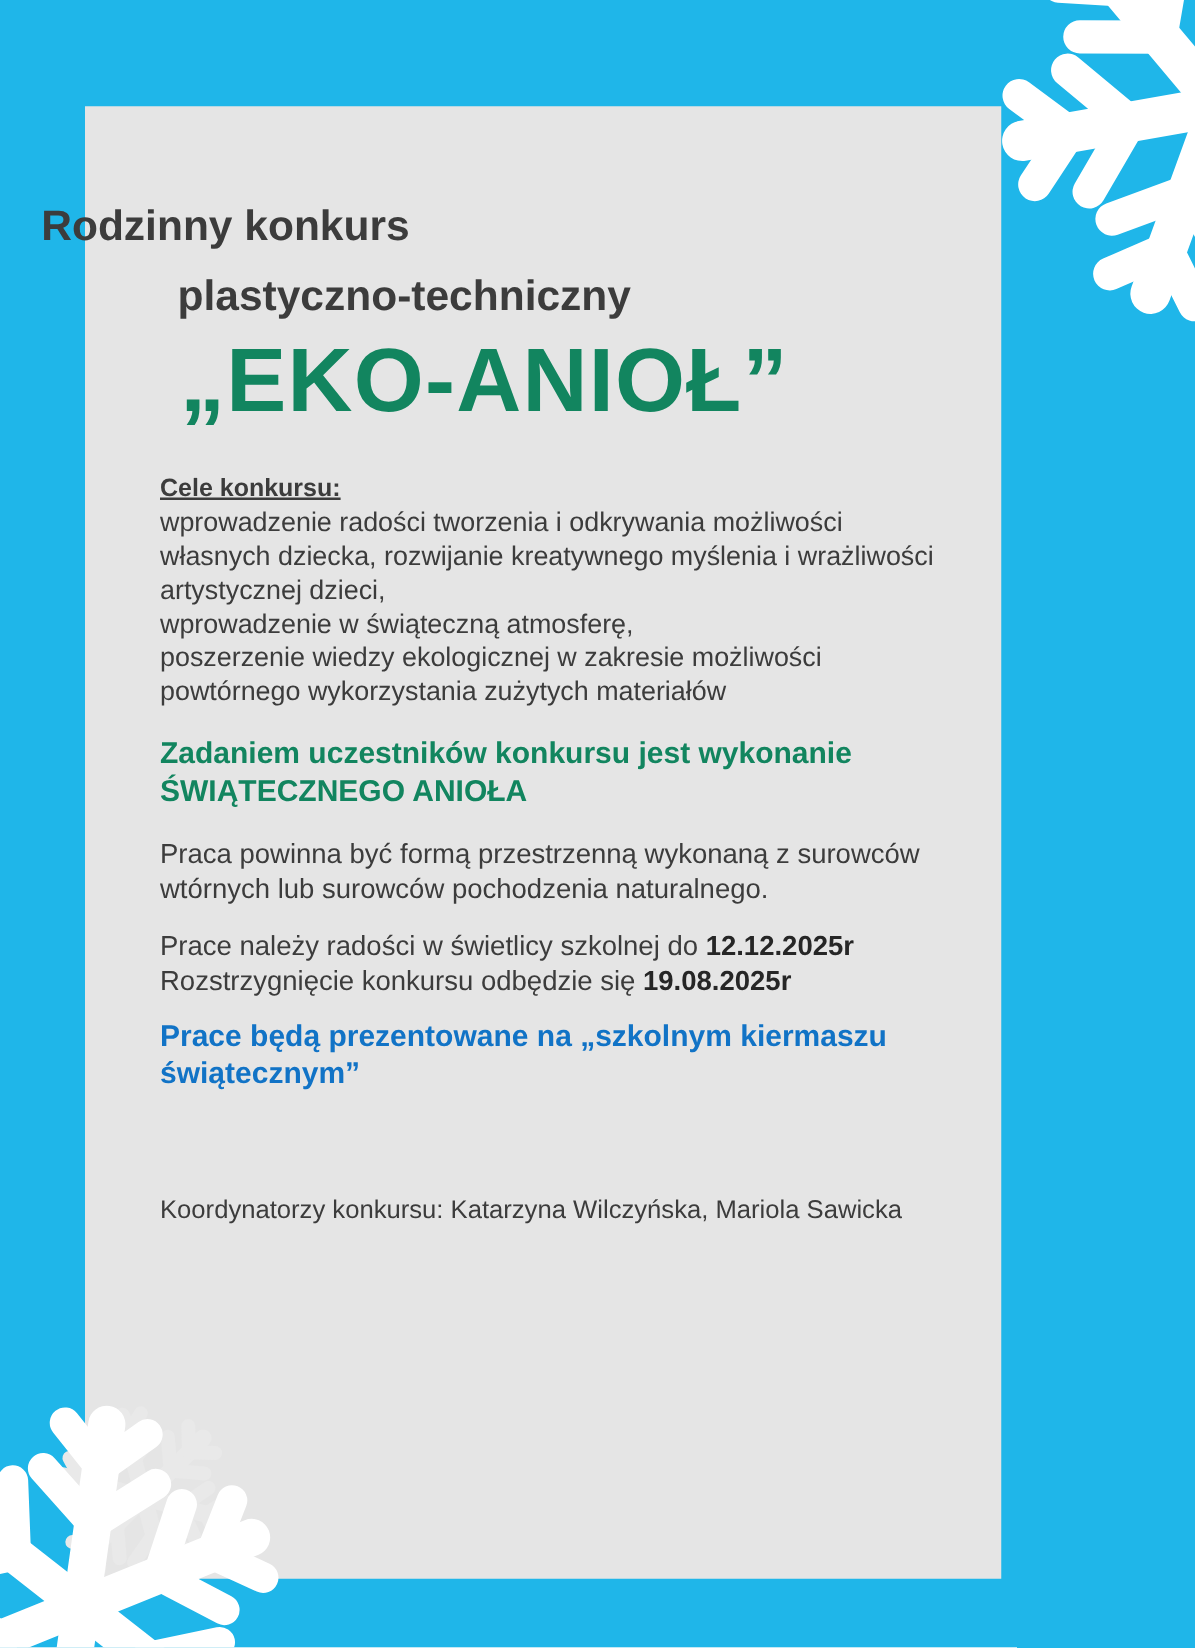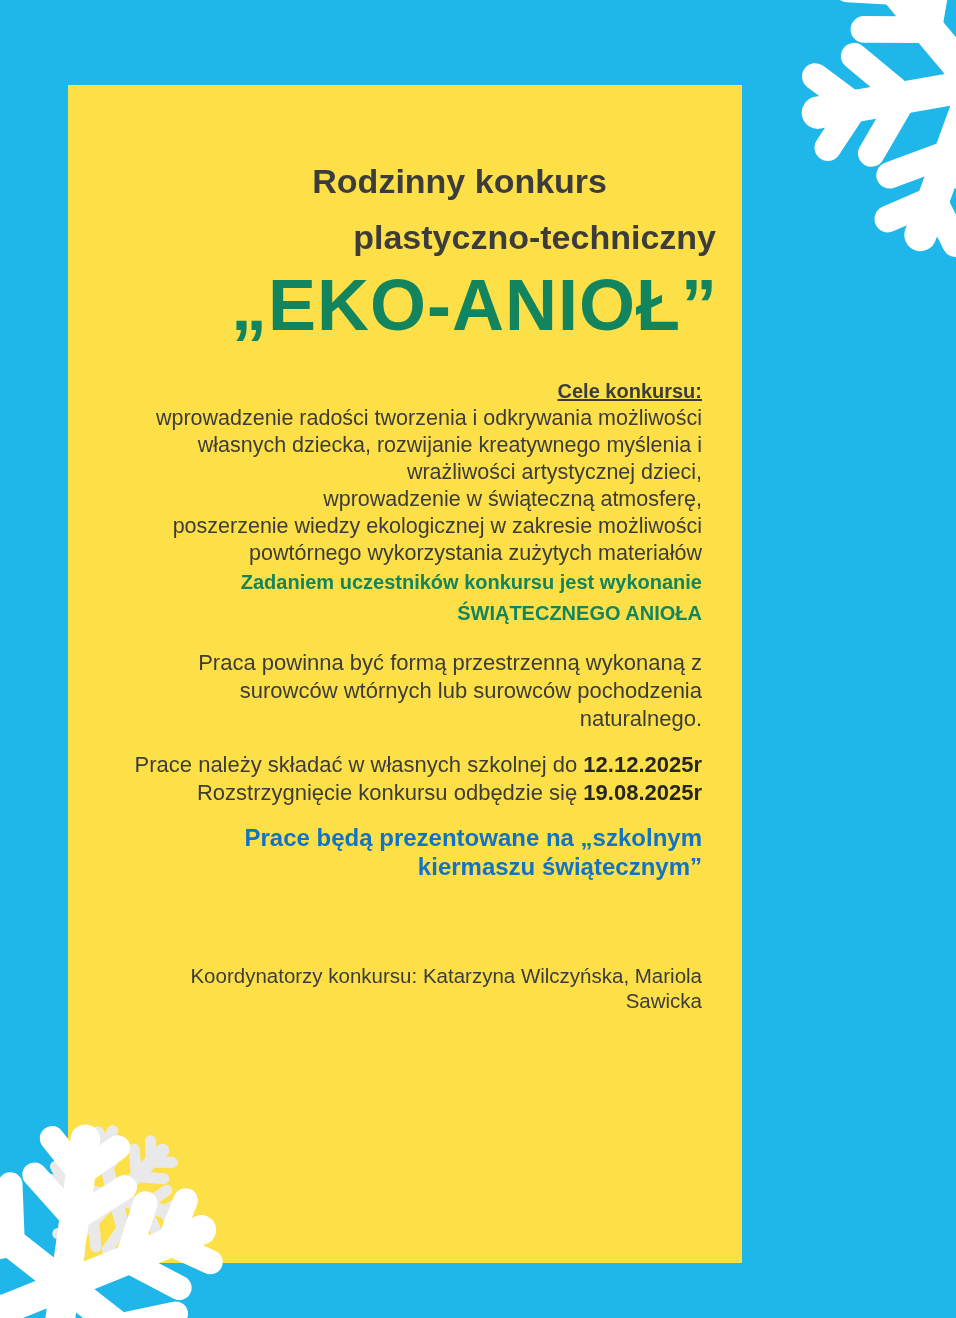--- a/index.html
+++ b/index.html
@@ -10,42 +10,42 @@
   }
   .canvas {
     position: relative;
     width: 956px; height: 1318px;
     background: var(--cyan, #1fb6e9);
     overflow: hidden;
   }
   .paper {
     position: absolute;
     left: 68px; top: 85px;
-    width: 674px; height: 1178px;
-    background: #fde047;
+    width: 733px; height: 1178px;
+    background: #e5e5e5;
     padding: 76px 40px 0 60px;
-    text-align: right;
+    text-align: left;
     color: var(--ink, #3c3c3c);
     z-index: 1;
   }
   
   svg.sf { position: absolute; pointer-events: none; }
   .sf-tr { width: 380px; height: 380px; left: 785px; top: -105px; transform: rotate(20deg); color: #ffffff; z-index: 3; }
   .sf-bl { width: 350px; height: 350px; left: -110px; top: 1110px; transform: rotate(8deg); color: #ffffff; z-index: 3; }
   .sf-faint { width: 160px; height: 160px; left: 35px; top: 1118px; transform: rotate(-15deg); color: #e9e9e9; z-index: 2; }
   .defs { position: absolute; width: 0; height: 0; }
 
   
   .t1 { font-size: 34px; line-height: 40px; font-weight: bold; transform: translateX(-95px); }
   .t2 { font-size: 34px; line-height: 40px; font-weight: bold; margin-top: 16px; transform: translateX(14px); }
   .tmain { font-size: 72px; line-height: 64px; font-weight: bold; letter-spacing: 1px;
            color: var(--green, #12855f); margin-top: 16px; transform: translateX(16px); }
   .h-goals { font-size: 20px; line-height: 28px; font-weight: bold; margin-top: 40px; text-decoration: underline; }
   .goal { font-size: 21.5px; line-height: 27px; }
-  .task { color: var(--green, #12855f); font-weight: bold; font-size: 20px; line-height: 31px; }
+  .task { margin-top: 20px; color: var(--green, #12855f); font-weight: bold; font-size: 24px; line-height: 31px; }
   .body-par { margin-top: 20px; font-size: 22px; line-height: 28px; }
   .dates { margin-top: 18px; font-size: 22px; line-height: 27.5px; }
   .dates b { font-weight: bold; color: #262626; }
   .present { margin-top: 18px; font-size: 24px; line-height: 28.5px; font-weight: bold;
              color: var(--blue, #1173c6); max-width: 640px; margin-left: auto; margin-right: auto; }
   .coords { margin-top: 82px; font-size: 20.5px; line-height: 25px; }
 </style>
 </head>
 <body>
 
@@ -94,21 +94,21 @@
     <div class="goal">poszerzenie wiedzy ekologicznej w zakresie możliwości powtórnego wykorzystania zużytych materiałów</div>
 
     <div class="task">
       <div>Zadaniem uczestników konkursu jest wykonanie</div>
       <div>ŚWIĄTECZNEGO ANIOŁA</div>
     </div>
 
     <div class="body-par">Praca powinna być formą przestrzenną wykonaną z surowców wtórnych lub surowców pochodzenia naturalnego.</div>
 
     <div class="dates">
-      <div><span>Prace należy składać w własnych szkolnej do </span><b>12.12.2025r</b></div>
+      <div><span>Prace należy radości w świetlicy szkolnej do </span><b>12.12.2025r</b></div>
       <div><span>Rozstrzygnięcie konkursu odbędzie się </span><b>19.08.2025r</b></div>
     </div>
 
     <div class="present">Prace będą prezentowane  na „szkolnym kiermaszu świątecznym”</div>
 
     <div class="coords">Koordynatorzy konkursu: Katarzyna Wilczyńska, Mariola Sawicka</div>
   </div>
 
   <svg class="sf sf-faint">
       <use href="#sf-shape"></use>

